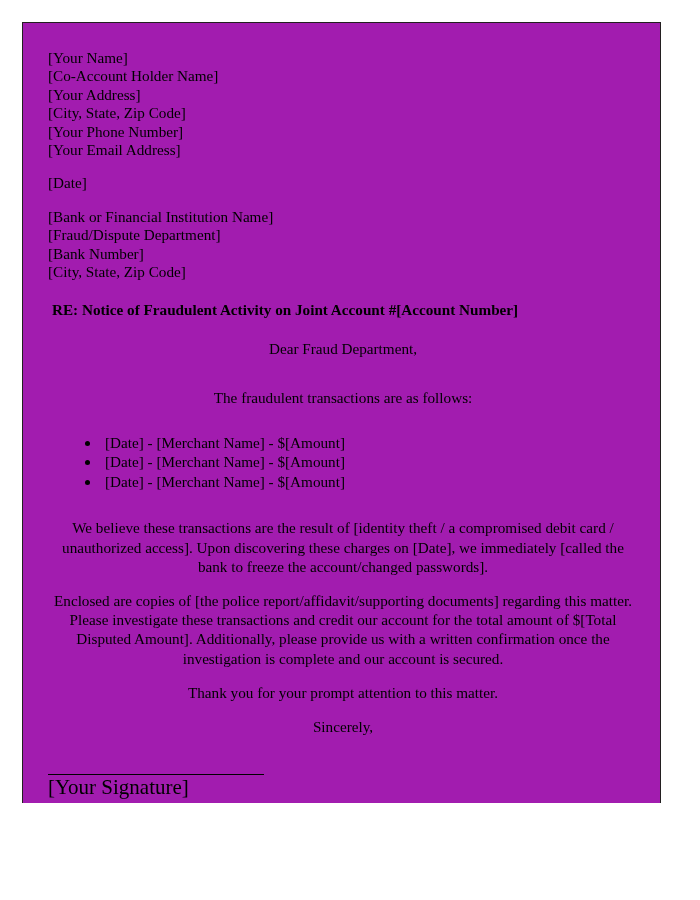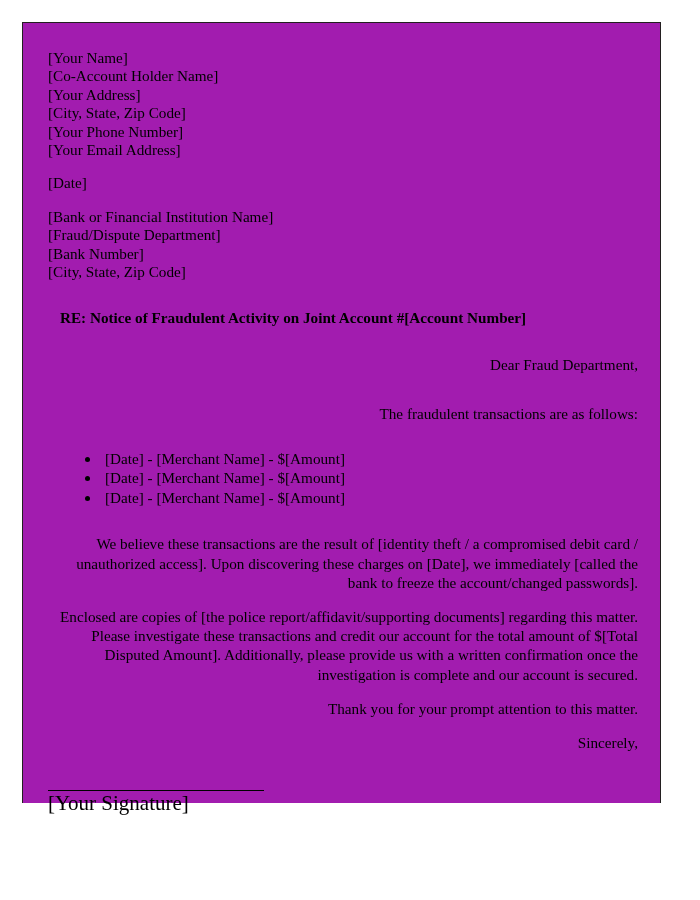--- a/index.html
+++ b/index.html
@@ -45,24 +45,24 @@
   .gap {
     height: 15px;
   }
   .gap-sm {
     height: 14px;
   }
   p.para {
     margin: 0;
     font-size: 15.2px;
     line-height: 19.2px;
-    text-align: right;
+    text-align: center;
   }
   .subject {
-    margin: 12px;
+    margin: 4px;
     font-size: 15.2px;
     line-height: 19.2px;
     font-weight: bold;
   }
   ul.txlist {
     margin: 12px;
     padding: 0 0 0 41px;
     list-style-type: disc;
   }
   ul.txlist li {

